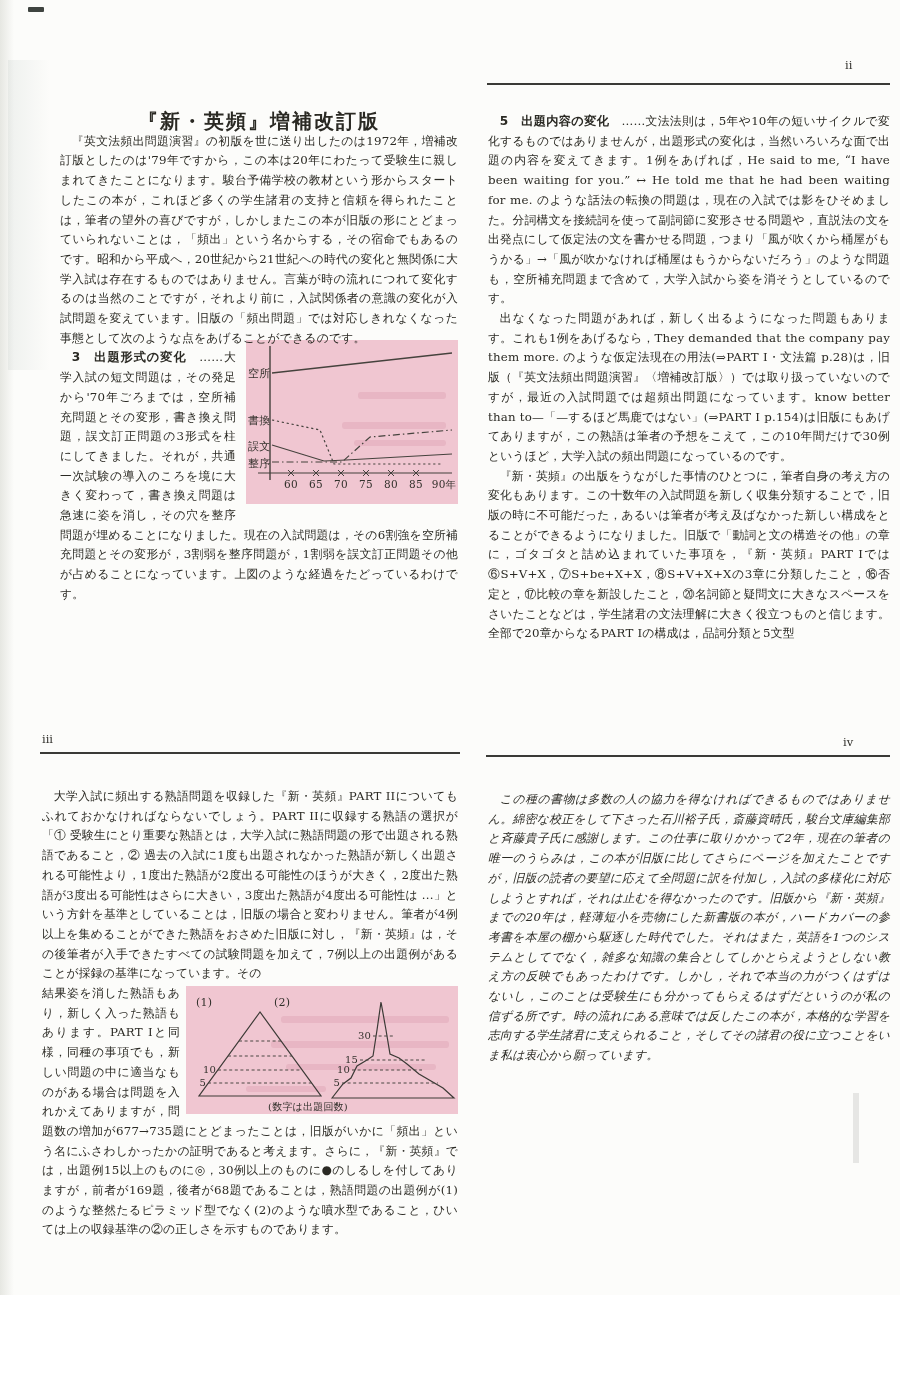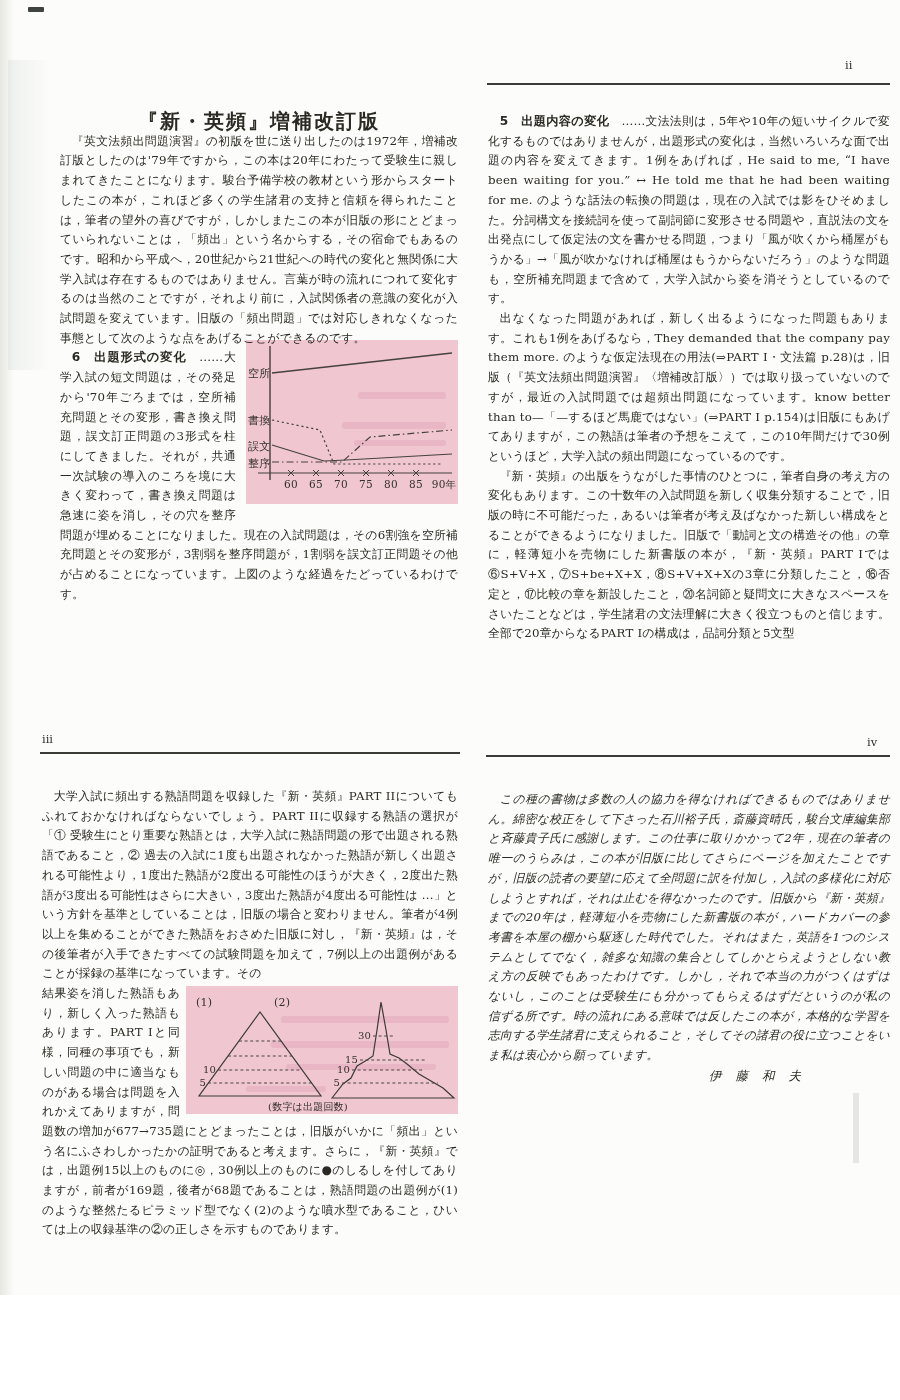--- a/index.html
+++ b/index.html
@@ -39,21 +39,21 @@
 <div class="sheet">
   <div class="edge-left"></div>
   <div class="smudge"></div>
   <div class="smudge2"></div>
   <div class="corner-mark"></div>
 
   <div class="pgnum" style="left:845px;top:58px;">ii</div>
   <div class="rule" style="left:487px;top:83px;width:403px;"></div>
   <div class="pgnum" style="left:42px;top:732px;">iii</div>
   <div class="rule" style="left:40px;top:752px;width:420px;"></div>
-  <div class="pgnum" style="left:843px;top:735px;margin-left:24px;">iv</div>
+  <div class="pgnum" style="left:843px;top:735px;">iv</div>
   <div class="rule" style="left:486px;top:755px;width:404px;"></div>
 
   <div class="col" style="left:60px;top:112px;width:398px;">
     <p class="title">『新・英頻』増補改訂版</p>
     <p class="indent para-first">『英文法頻出問題演習』の初版を世に送り出したのは1972年，増補改訂版としたのは'79年ですから，この本は20年にわたって受験生に親しまれてきたことになります。駿台予備学校の教材という形からスタートしたこの本が，これほど多くの学生諸君の支持と信頼を得られたことは，筆者の望外の喜びですが，しかしまたこの本が旧版の形にとどまっていられないことは，「頻出」という名からする，その宿命でもあるのです。昭和から平成へ，20世紀から21世紀への時代の変化と無関係に大学入試は存在するものではありません。言葉が時の流れにつれて変化するのは当然のことですが，それより前に，入試関係者の意識の変化が入試問題を変えています。旧版の「頻出問題」では対応しきれなくなった事態として次のような点をあげることができるのです。</p>
     <p class="indent mt14">
       <span class="chart1-wrap">
         <svg viewBox="0 0 212 164" width="212" height="164" xmlns="http://www.w3.org/2000/svg">
           <rect width="212" height="164" fill="#f0c6d1"></rect>
           <rect class="bleed" x="112" y="52" width="88" height="7" rx="3"></rect>
@@ -72,30 +72,30 @@
           <text class="chart-txt" x="2" y="127" font-size="11">整序</text>
           <text class="chart-txt" x="45" y="148" font-size="10.5" text-anchor="middle">60</text>
           <text class="chart-txt" x="70" y="148" font-size="10.5" text-anchor="middle">65</text>
           <text class="chart-txt" x="95" y="148" font-size="10.5" text-anchor="middle">70</text>
           <text class="chart-txt" x="120" y="148" font-size="10.5" text-anchor="middle">75</text>
           <text class="chart-txt" x="145" y="148" font-size="10.5" text-anchor="middle">80</text>
           <text class="chart-txt" x="170" y="148" font-size="10.5" text-anchor="middle">85</text>
           <text class="chart-txt" x="198" y="148" font-size="10.5" text-anchor="middle">90年</text>
         </svg>
       </span>
-      <span class="sec-head">6　出題形式の変化</span><span>　……大学入試の短文問題は，その発足から'70年ごろまでは，空所補充問題とその変形，書き換え問題，誤文訂正問題の3形式を柱にしてきました。それが，共通一次試験の導入のころを境に大きく変わって，書き換え問題は急速に姿を消し，その穴を整序問題が埋めることになりました。現在の入試問題は，その6割強を空所補充問題とその変形が，3割弱を整序問題が，1割弱を誤文訂正問題その他が占めることになっています。上図のような経過をたどっているわけです。</span>
+      <span class="sec-head">3　出題形式の変化</span><span>　……大学入試の短文問題は，その発足から'70年ごろまでは，空所補充問題とその変形，書き換え問題，誤文訂正問題の3形式を柱にしてきました。それが，共通一次試験の導入のころを境に大きく変わって，書き換え問題は急速に姿を消し，その穴を整序問題が埋めることになりました。現在の入試問題は，その6割強を空所補充問題とその変形が，3割弱を整序問題が，1割弱を誤文訂正問題その他が占めることになっています。上図のような経過をたどっているわけです。</span>
     </p>
   </div>
 
   <div class="col" style="left:488px;top:112px;width:402px;">
     <p class="indent">
       <span class="sec-head">5　出題内容の変化</span><span>　……文法法則は，5年や10年の短いサイクルで変化するものではありませんが，出題形式の変化は，当然いろいろな面で出題の内容を変えてきます。1例をあげれば，He said to me, “I have been waiting for you.” ↔ He told me that he had been waiting for me. のような話法の転換の問題は，現在の入試では影をひそめました。分詞構文を接続詞を使って副詞節に変形させる問題や，直説法の文を出発点にして仮定法の文を書かせる問題，つまり「風が吹くから桶屋がもうかる」→「風が吹かなければ桶屋はもうからないだろう」のような問題も，空所補充問題まで含めて，大学入試から姿を消そうとしているのです。</span>
     </p>
     <p class="indent mt6">出なくなった問題があれば，新しく出るようになった問題もあります。これも1例をあげるなら，They demanded that the company pay them more. のような仮定法現在の用法(⇒PART I・文法篇 p.28)は，旧版（『英文法頻出問題演習』〈増補改訂版〉）では取り扱っていないのですが，最近の入試問題では超頻出問題になっています。know better than to—「—するほど馬鹿ではない」(⇒PART I p.154)は旧版にもあげてありますが，この熟語は筆者の予想をこえて，この10年間だけで30例というほど，大学入試の頻出問題になっているのです。</p>
-    <p class="indent mt20">『新・英頻』の出版をうながした事情のひとつに，筆者自身の考え方の変化もあります。この十数年の入試問題を新しく収集分類することで，旧版の時に不可能だった，あるいは筆者が考え及ばなかった新しい構成をとることができるようになりました。旧版で「動詞と文の構造その他」の章に，軽薄短小を売物にした新書版の本が，『新・英頻』PART Iでは⑥S+V+X，⑦S+be+X+X，⑧S+V+X+Xの3章に分類したこと，⑯否定と，⑰比較の章を新設したこと，⑳名詞節と疑問文に大きなスペースをさいたことなどは，学生諸君の文法理解に大きく役立つものと信じます。全部で20章からなるPART Iの構成は，品詞分類と5文型</p>
+    <p class="indent mt20">『新・英頻』の出版をうながした事情のひとつに，筆者自身の考え方の変化もあります。この十数年の入試問題を新しく収集分類することで，旧版の時に不可能だった，あるいは筆者が考え及ばなかった新しい構成をとることができるようになりました。旧版で「動詞と文の構造その他」の章に，ゴタゴタと詰め込まれていた事項を，『新・英頻』PART Iでは⑥S+V+X，⑦S+be+X+X，⑧S+V+X+Xの3章に分類したこと，⑯否定と，⑰比較の章を新設したこと，⑳名詞節と疑問文に大きなスペースをさいたことなどは，学生諸君の文法理解に大きく役立つものと信じます。全部で20章からなるPART Iの構成は，品詞分類と5文型</p>
   </div>
 
   <div class="col" style="left:42px;top:787px;width:416px;">
     <p class="indent mt30">大学入試に頻出する熟語問題を収録した『新・英頻』PART IIについてもふれておかなければならないでしょう。PART IIに収録する熟語の選択が「① 受験生にとり重要な熟語とは，大学入試に熟語問題の形で出題される熟語であること，② 過去の入試に1度も出題されなかった熟語が新しく出題される可能性より，1度出た熟語が2度出る可能性のほうが大きく，2度出た熟語が3度出る可能性はさらに大きい，3度出た熟語が4度出る可能性は ...」という方針を基準としていることは，旧版の場合と変わりません。筆者が4例以上を集めることができた熟語をおさめた旧版に対し，『新・英頻』は，その後筆者が入手できたすべての試験問題を加えて，7例以上の出題例があることが採録の基準になっています。その</p>
     <p>
       <span class="chart2-wrap">
         <svg viewBox="0 0 272 128" width="272" height="128" xmlns="http://www.w3.org/2000/svg">
           <rect width="272" height="128" fill="#f0c6d1"></rect>
           <rect class="bleed" x="95" y="30" width="168" height="7" rx="3"></rect>
           <rect class="bleed" x="85" y="55" width="178" height="7" rx="3"></rect>
@@ -115,15 +115,14 @@
           <text class="chart-txt" x="154" y="100" font-size="10" text-anchor="end">5</text>
           <text class="chart-txt" x="122" y="124" font-size="10" text-anchor="middle">(数字は出題回数)</text>
         </svg>
       </span>
       <span>結果姿を消した熟語もあり，新しく入った熟語もあります。PART Iと同様，同種の事項でも，新しい問題の中に適当なものがある場合は問題を入れかえてありますが，問題数の増加が677→735題にとどまったことは，旧版がいかに「頻出」という名にふさわしかったかの証明であると考えます。さらに，『新・英頻』では，出題例15以上のものに◎，30例以上のものに●のしるしを付してありますが，前者が169題，後者が68題であることは，熟語問題の出題例が(1)のような整然たるピラミッド型でなく(2)のような噴水型であること，ひいては上の収録基準の②の正しさを示すものであります。</span>
     </p>
   </div>
 
   <div class="col" style="left:488px;top:790px;width:402px;font-style:italic;">
     <p class="indent">この種の書物は多数の人の協力を得なければできるものではありません。綿密な校正をして下さった石川裕子氏，斎藤資晴氏，駿台文庫編集部と斉藤貴子氏に感謝します。この仕事に取りかかって2年，現在の筆者の唯一のうらみは，この本が旧版に比してさらにページを加えたことですが，旧版の読者の要望に応えて全問題に訳を付加し，入試の多様化に対応しようとすれば，それは止むを得なかったのです。旧版から『新・英頻』までの20年は，軽薄短小を売物にした新書版の本が，ハードカバーの参考書を本屋の棚から駆逐した時代でした。それはまた，英語を1つのシステムとしてでなく，雑多な知識の集合としてしかとらえようとしない教え方の反映でもあったわけです。しかし，それで本当の力がつくはずはないし，このことは受験生にも分かってもらえるはずだというのが私の信ずる所です。時の流れにある意味では反したこの本が，本格的な学習を志向する学生諸君に支えられること，そしてその諸君の役に立つことをいま私は衷心から願っています。</p>
-    <p class="signature">伊 藤 和 夫</p>
   </div>
 </div>
 
 </body></html>

